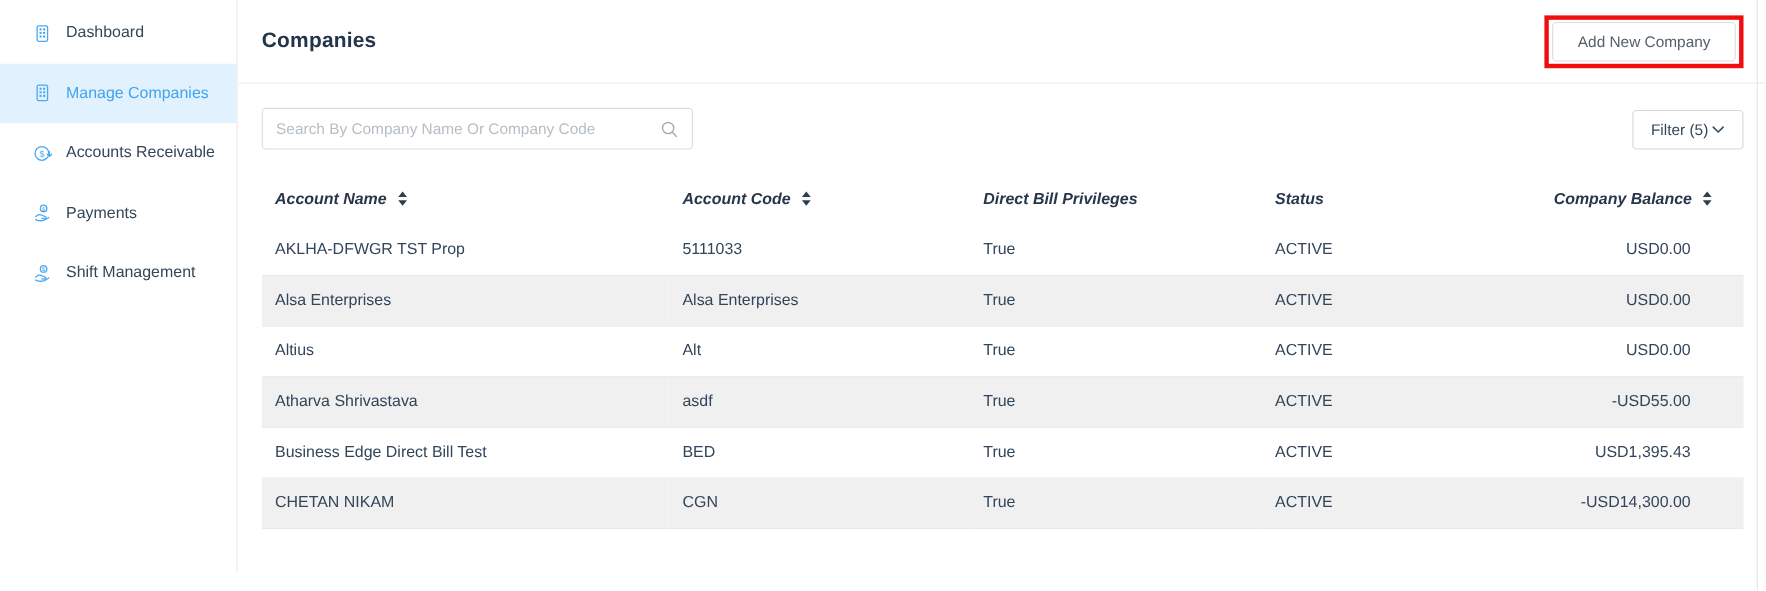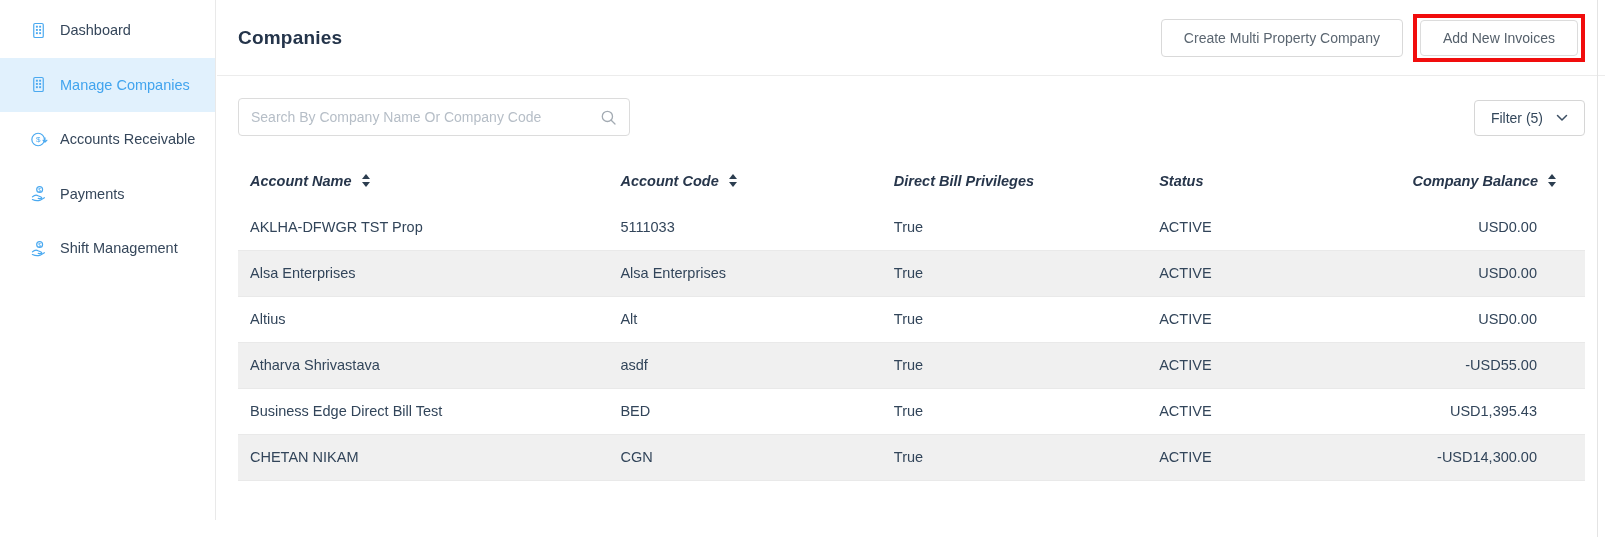--- a/index.html
+++ b/index.html
@@ -52,21 +52,21 @@
     display:flex; align-items:center; padding:0 12px; background:#fff;
   }
   .search-box input {
     flex:1; border:none; outline:none; font-family:"Liberation Sans", sans-serif;
     font-size:14px; color:#333; background:transparent;
   }
   .search-box input::placeholder { color:#b6bec7; }
   .filter-btn {
     height:36px; background:#fff; border:1px solid #d6d6d6; border-radius:4px;
     font-family:"Liberation Sans", sans-serif;
-    font-size:14px; color:#33475b; padding:0 16px; display:flex; align-items:center; gap:13px;
+    font-size:14px; color:#33475b; padding:0 16px; display:flex; align-items:center; gap:3px;
     cursor:pointer;
   }
 
   
   .table-wrap { margin:22px 20px 0 21px; }
   table { width:100%; border-collapse:collapse; table-layout:fixed; }
   th {
     text-align:left; font-size:14.5px; font-weight:bold; color:#27364b;
     height:46px; padding-left:12px; vertical-align:middle; white-space:nowrap;font-style:italic;
   }
@@ -157,23 +157,22 @@
         </span>
       <span class="side-label">Shift Management</span>
     </div>
     </aside>
 
   <main class="main">
 
     <div class="page-header">
       <h1 class="page-title">Companies</h1>
       <div class="header-actions">
-        <button class="btn">Create Multi Property Company</button>
         <span class="annotation-box">
-          <button class="btn">Add New Invoices</button>
+          <button class="btn">Add New Company</button>
         </span>
       </div>
     </div>
 
     <div class="toolbar">
       <div class="search-box">
         <input type="text" placeholder="Search By Company Name Or Company Code" style="">
         <span style="display:flex;">
           <svg width="17" height="17" viewBox="0 0 17 17" fill="none">
             <circle cx="7.4" cy="7.4" r="5.1" stroke="#a3abb3" stroke-width="1.3"></circle>

